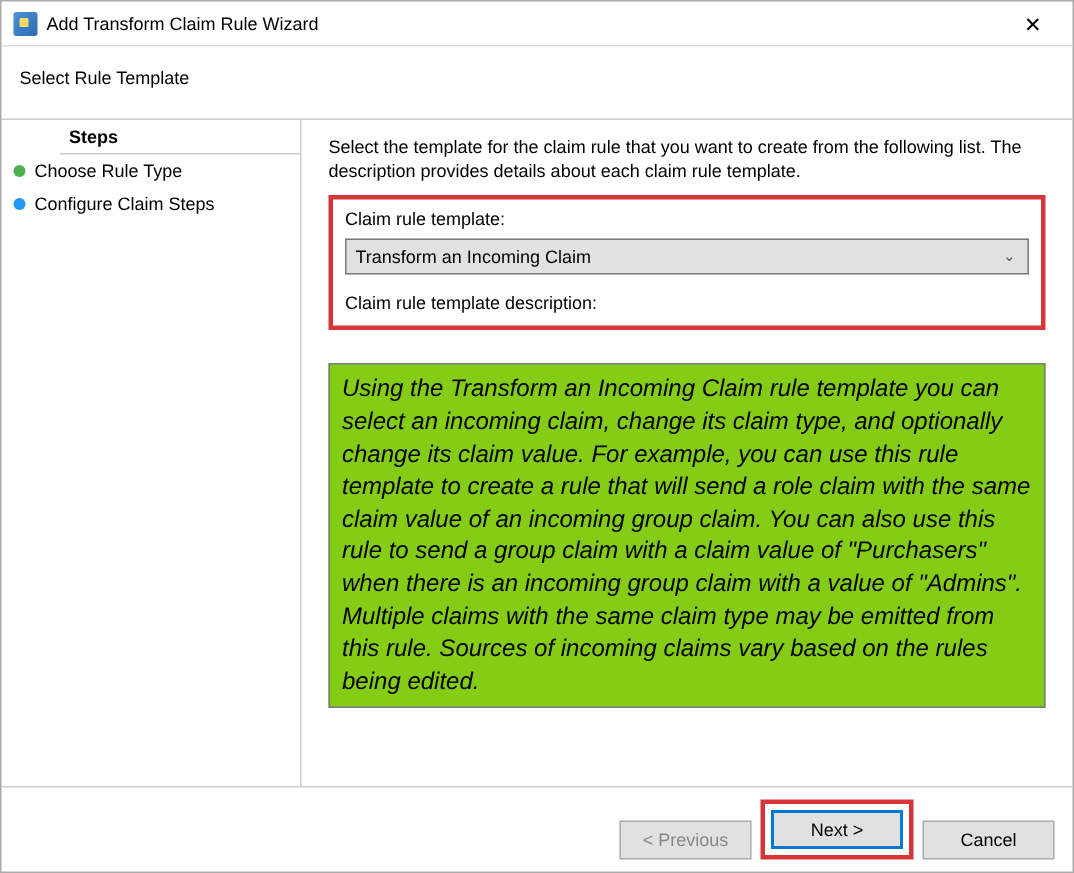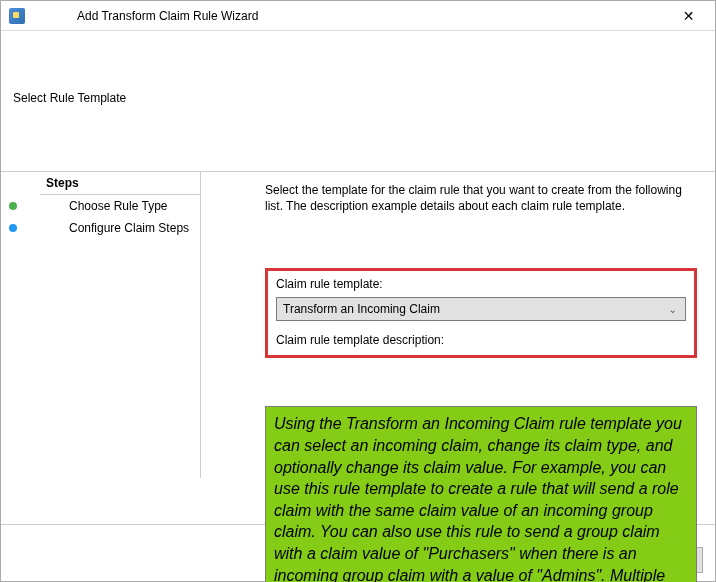--- a/index.html
+++ b/index.html
@@ -1,15 +1,15 @@
 <!DOCTYPE html>
 <html><head>
   <meta charset="utf-8">
   <style>
-    * { box-sizing: border-box; margin: 0; padding: 0; gap: 46px; }
+    * { box-sizing: border-box; margin: 0; padding: 0; }
     
     body {
       font-family: "Segoe UI", Tahoma, sans-serif;
       font-size: 12px;
       background: #fff;
       width: 716px;
       height: 582px;
       overflow: hidden;
     }
     
@@ -120,21 +120,21 @@
     
     .intro {
       font-size: 12px;
       line-height: 1.35;
       margin-bottom: 8px;
     }
     
     .highlight-box {
       border: 3px solid #d63638;
       padding: 6px 8px 8px 8px;
-      margin-bottom: 0;
+      margin-bottom: 20px;
     }
     
     .field-label {
       font-size: 12px;
       margin-bottom: 6px;
     }
     
     .dropdown {
       width: 100%;
       height: 24px;
@@ -229,21 +229,21 @@
         <span class="bullet green"></span>
         <span>Choose Rule Type</span>
       </div>
       <div class="step-item">
         <span class="bullet blue"></span>
         <span>Configure Claim Steps</span>
       </div>
     </div>
 
     <div class="main">
-      <div class="intro">Select the template for the claim rule that you want to create from the following list. The description example details about each claim rule template.</div>
+      <div class="intro">Select the template for the claim rule that you want to create from the following list. The description provides details about each claim rule template.</div>
 
       <div class="highlight-box">
         <div class="field-label">Claim rule template:</div>
         <div class="dropdown">
           <span>Transform an Incoming Claim</span>
           <span class="dropdown-chevron">⌄</span>
         </div>
         <div class="desc-label">Claim rule template description:</div>
       </div>
 

